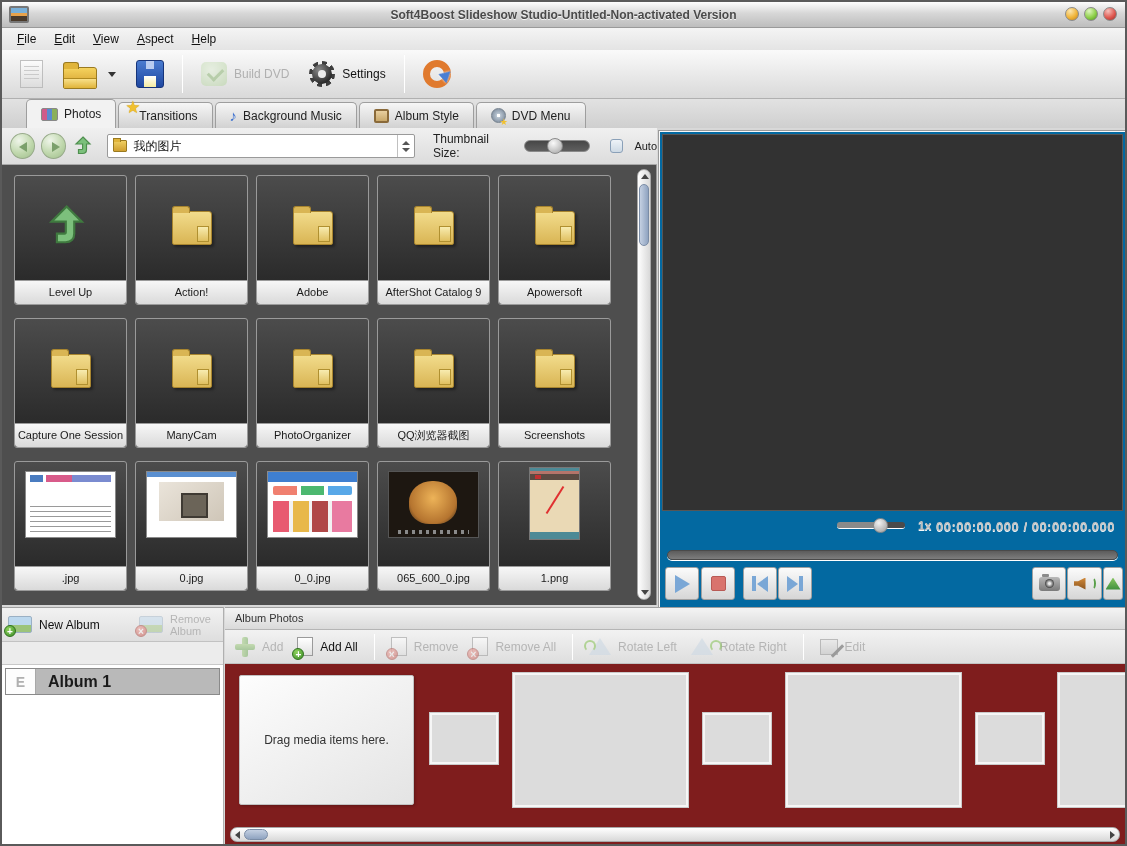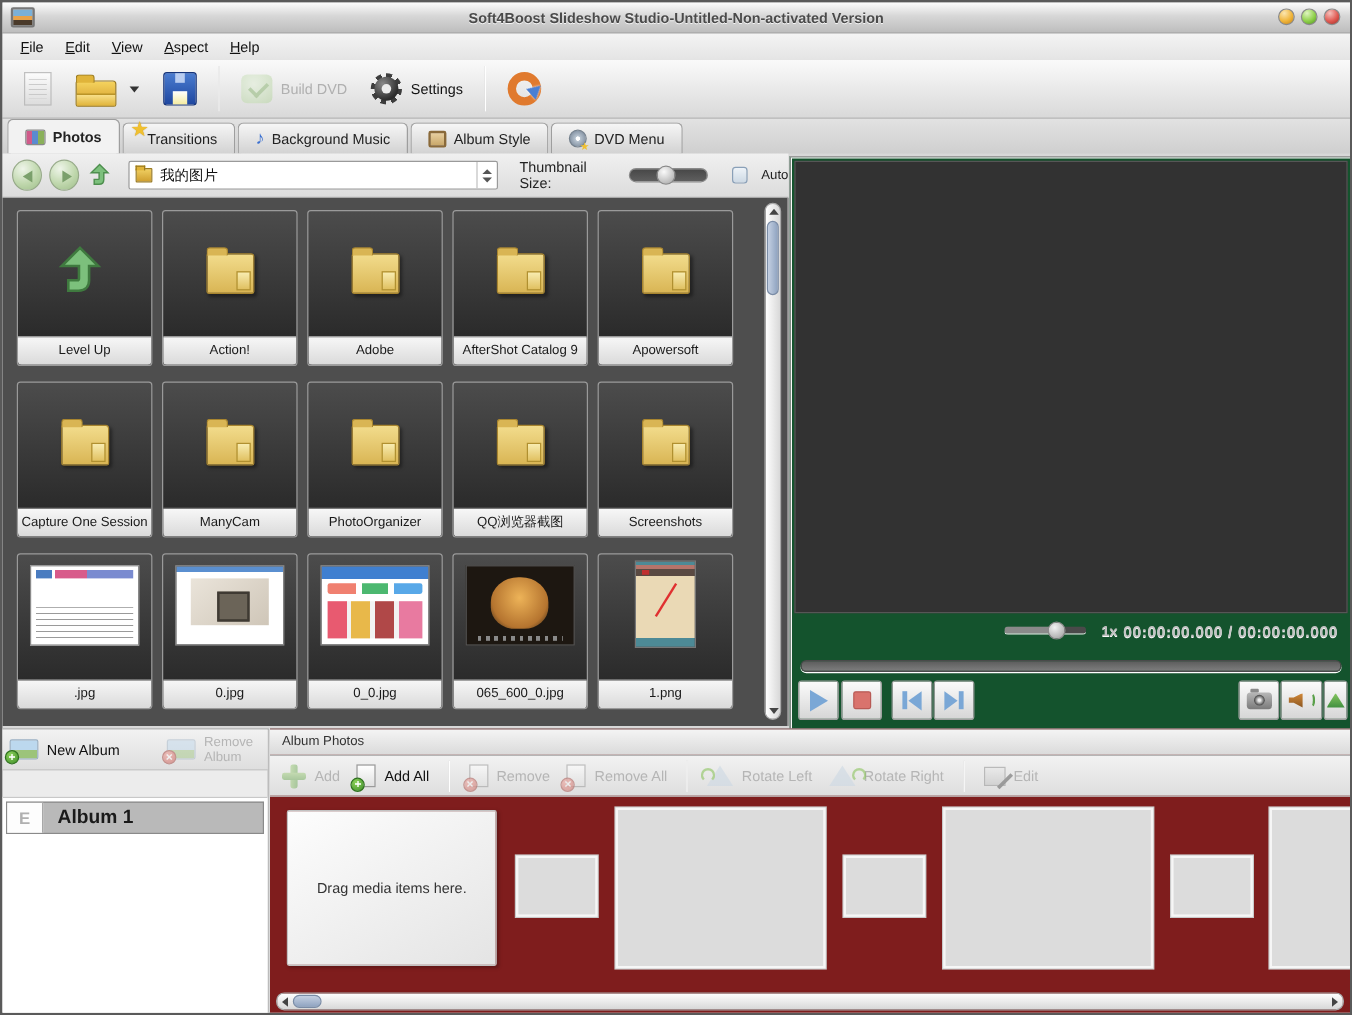--- a/index.html
+++ b/index.html
@@ -68,21 +68,21 @@
   .ic-help::after { content:''; position:absolute; right:-8px; top:2px; width:0; height:0;
     border-left:11px solid #4a7fd4; border-top:6px solid transparent; border-bottom:6px solid transparent;
     transform:rotate(-42deg); filter:drop-shadow(0 0 1px #fff); }
 
   
   .tabbar { position:absolute; left:0; top:97px; right:0; height:29px; display:flex; align-items:flex-end;
     padding-left:4px; background:linear-gradient(#e2e2e2,#cfcfcf); }
   .tab { height:26px; display:flex; align-items:center; gap:6px; padding:0 14px;
     background:linear-gradient(#f6f6f6,#d2d2d2); border:1px solid #9e9e9e; border-bottom:none;
     border-radius:5px 5px 0 0; margin-right:2px; font-size:12px; color:#222; position:relative; }
-  .tab.active { height:29px; background:#f2f2f2; font-weight:bold; z-index:2; }
+  .tab.active { height:29px; background:#f2f2f2; font-weight:normal; z-index:2;margin-left:20px; }
   .ti-photos { width:17px; height:13px; border:1px solid #888; background:
       linear-gradient(90deg,#d05a8a 0 30%, #5a8ad0 30% 65%, #8ab05a 65%); border-radius:2px; }
   .ti-star { width:0; height:0; position:relative; color:#f0c030; font-size:17px; line-height:0; }
   .ti-star::after { content:'★'; position:absolute; left:-8px; top:-8px; text-shadow:0 0 1px #b8860b; }
   .ti-note { color:#3a6fd0; font-size:15px; font-weight:bold; }
   .ti-frame { width:15px; height:14px; background:linear-gradient(#e8cfa0,#c9a86a); border:2px solid #8a6a3a;
     border-radius:2px; }
   .ti-disc { width:15px; height:15px; border-radius:50%; background:radial-gradient(#fff 0 18%, #b8c4d0 22%, #8a98a8 70%);
     border:1px solid #76828e; position:relative; }
   .ti-disc::after { content:'★'; position:absolute; right:-3px; bottom:-5px; font-size:9px; color:#f0c030; }
@@ -175,21 +175,21 @@
     border-radius:7px; background:linear-gradient(90deg,#ffffff,#d8d8d8); }
   .vscroll .arr-up { position:absolute; top:4px; left:3px; width:0; height:0;
     border-left:4px solid transparent; border-right:4px solid transparent; border-bottom:5px solid #444; }
   .vscroll .arr-down { position:absolute; bottom:4px; left:3px; width:0; height:0;
     border-left:4px solid transparent; border-right:4px solid transparent; border-top:5px solid #444; }
   .vscroll .vthumb { position:absolute; left:1px; right:1px; top:14px; height:62px; border-radius:6px;
     background:linear-gradient(90deg,#c4d0e2,#8fa3c0); border:1px solid #7a8ca6; }
 
   
   .preview-panel { position:absolute; left:656px; top:128px; width:469px; height:508px;
-    background:#14532d; border:1px solid #9a9a9a; box-shadow:inset 0 0 0 1px #f8f8f8; }
+    background:#0369a1; border:1px solid #9a9a9a; box-shadow:inset 0 0 0 1px #f8f8f8; }
   .video { position:absolute; left:3px; top:3px; right:3px; height:377px; background:#323232;
     border:1px solid #565656; }
   .ctrl-strip { position:absolute; left:3px; right:3px; top:382px; height:26px; display:flex; align-items:center; }
   .speed-slider { position:absolute; left:175px; top:9px; width:68px; height:7px; border-radius:3px;
     background:linear-gradient(90deg,#8a8a8a 0 55%, #4a4a4a 55%); border-bottom:1px solid #fff; }
   .speed-thumb { position:absolute; left:36px; top:-4px; width:15px; height:15px; border-radius:50%;
     background:radial-gradient(circle at 38% 30%, #f2f2f2, #b0b0b0 75%); border:1px solid #8a8a8a; }
   .speed-label { position:absolute; left:256px; font-size:12px; font-weight:bold; color:#bdbdbd;
     text-shadow:0 1px 0 #fafafa; }
   .time-text { position:absolute; right:8px; font-size:13px; font-weight:bold; color:#c4c4c4;

